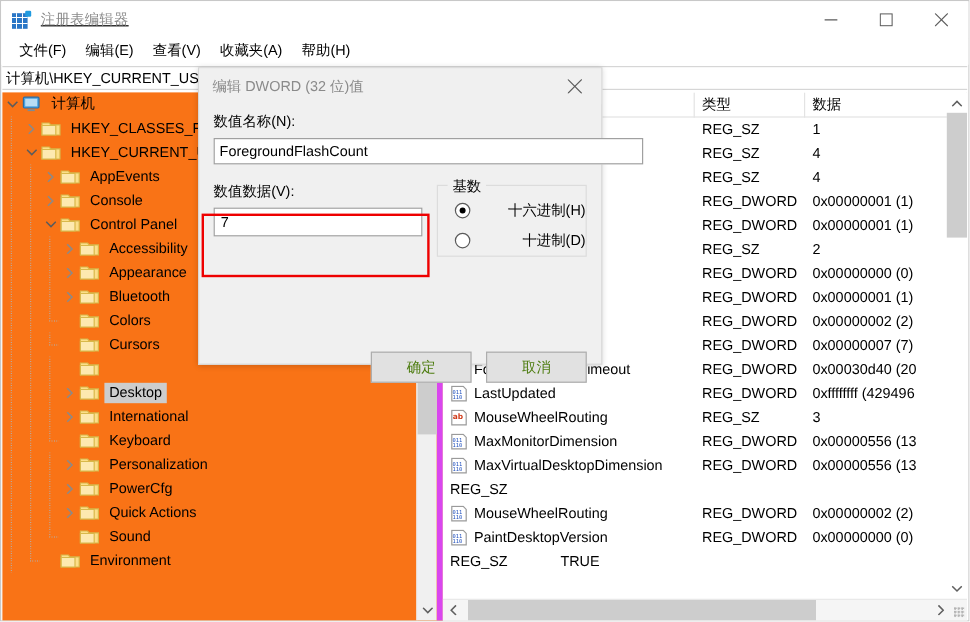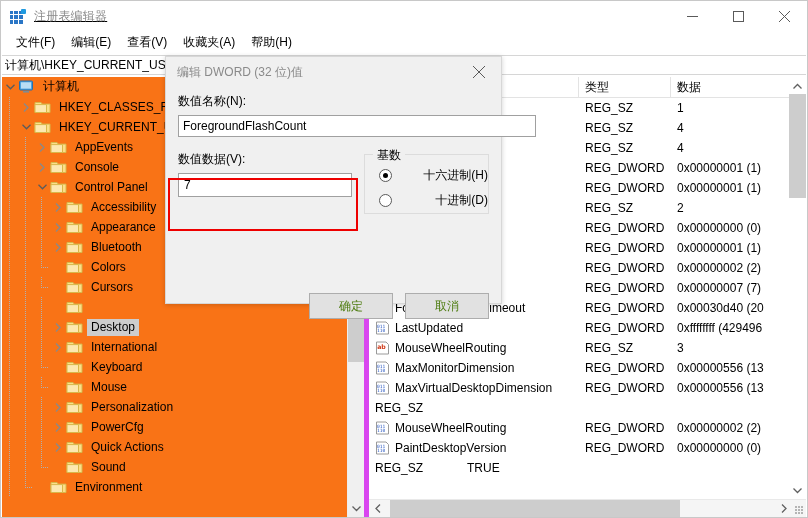--- a/index.html
+++ b/index.html
@@ -514,33 +514,20 @@
               <svg width="17" height="14" viewBox="0 0 17 14">
                 <path d="M1 2.5h6l1.3 1.6H16v8.4H1z" fill="#fcdf8a" stroke="#d8b84a" stroke-width="1"></path>
                 <path d="M1 4.6h11.5v7.9H1z" fill="#fde9b0" stroke="#d8b84a" stroke-width="1"></path>
               </svg>
             </span>
             <span class="lbl">Keyboard</span>
           </div>
           <div class="tnode">
             <span class="dotline"></span>
             <span class="dotline"></span>
-            <span class="dotline half"></span>
-            <span class="chev empty"></span>
-            <span class="folder">
-              <svg width="17" height="14" viewBox="0 0 17 14">
-                <path d="M1 2.5h6l1.3 1.6H16v8.4H1z" fill="#fcdf8a" stroke="#d8b84a" stroke-width="1"></path>
-                <path d="M1 4.6h11.5v7.9H1z" fill="#fde9b0" stroke="#d8b84a" stroke-width="1"></path>
-              </svg>
-            </span>
-            <span class="lbl">Mouse</span>
-          </div>
-          <div class="tnode">
-            <span class="dotline"></span>
-            <span class="dotline"></span>
             <span class="dotline"></span>
             <span class="chev">
               <svg width="6" height="9" viewBox="0 0 6 9">
                 <polyline points="1,0.5 5,4.5 1,8.5" fill="none" stroke="#8a8a8a" stroke-width="1.3"></polyline>
               </svg>
             </span>
             <span class="folder">
               <svg width="17" height="14" viewBox="0 0 17 14">
                 <path d="M1 2.5h6l1.3 1.6H16v8.4H1z" fill="#fcdf8a" stroke="#d8b84a" stroke-width="1"></path>
                 <path d="M1 4.6h11.5v7.9H1z" fill="#fde9b0" stroke="#d8b84a" stroke-width="1"></path>

